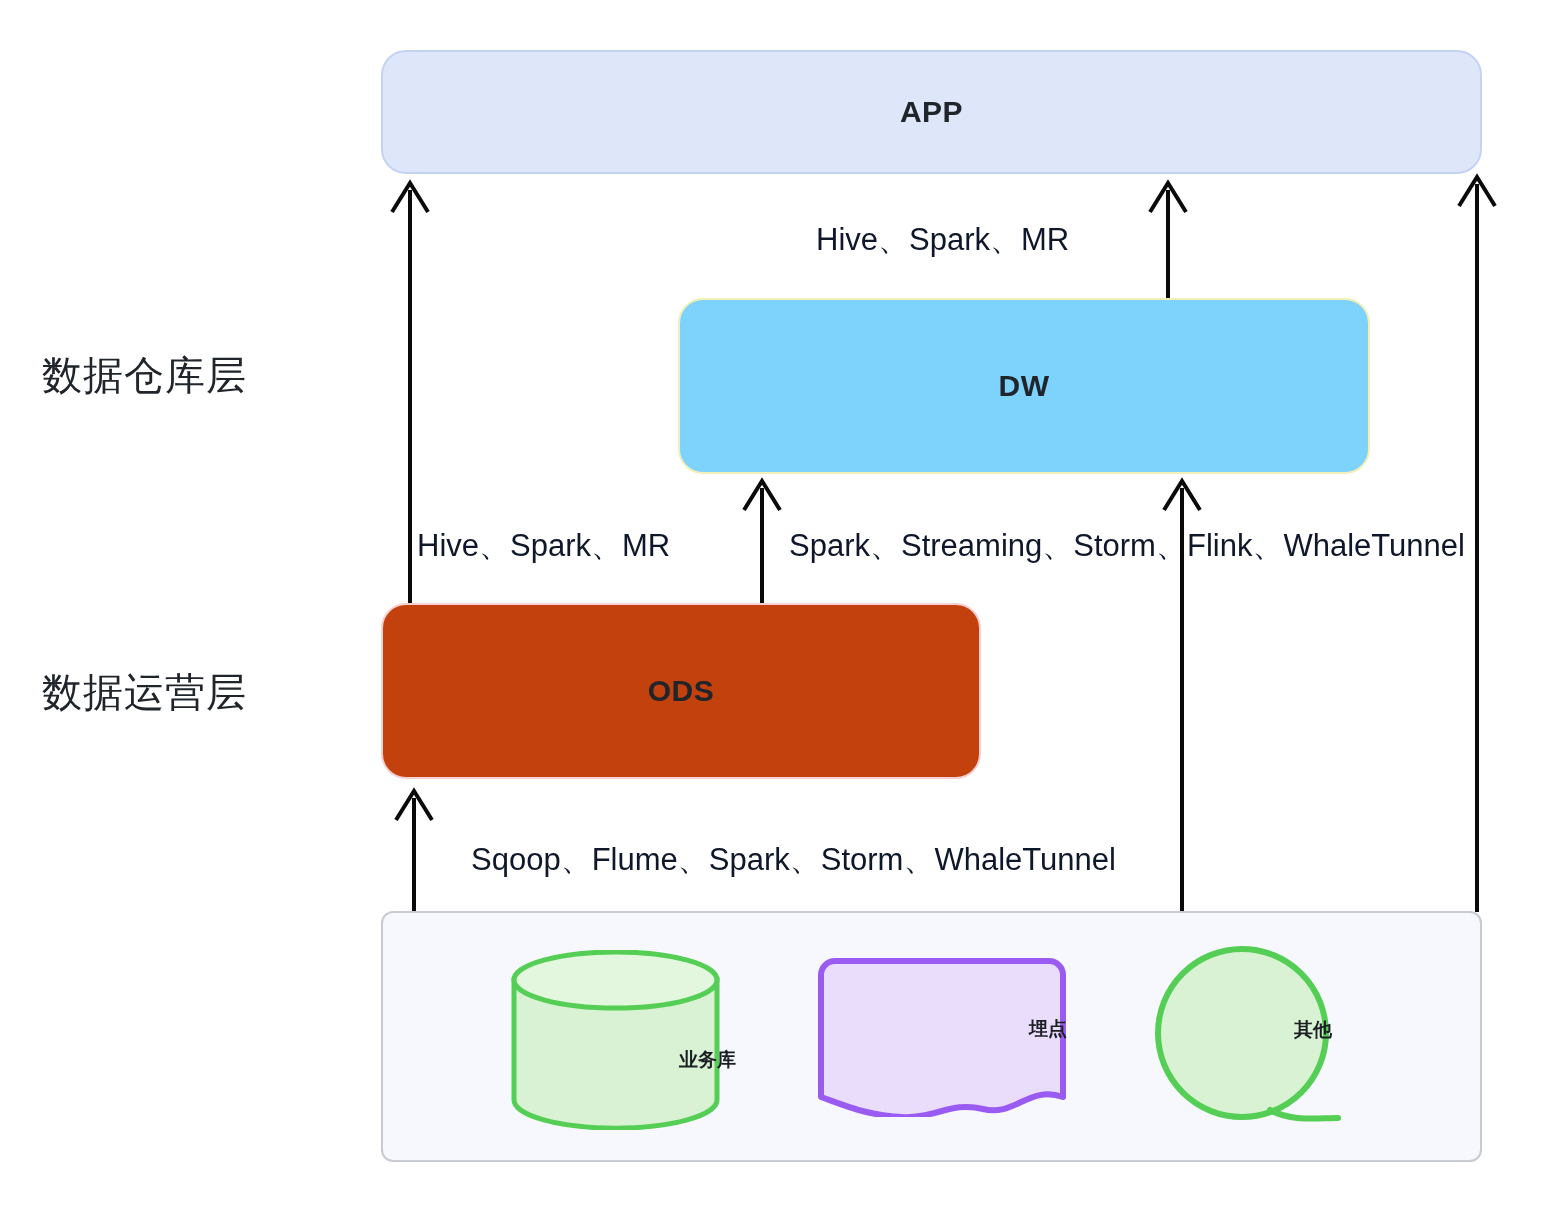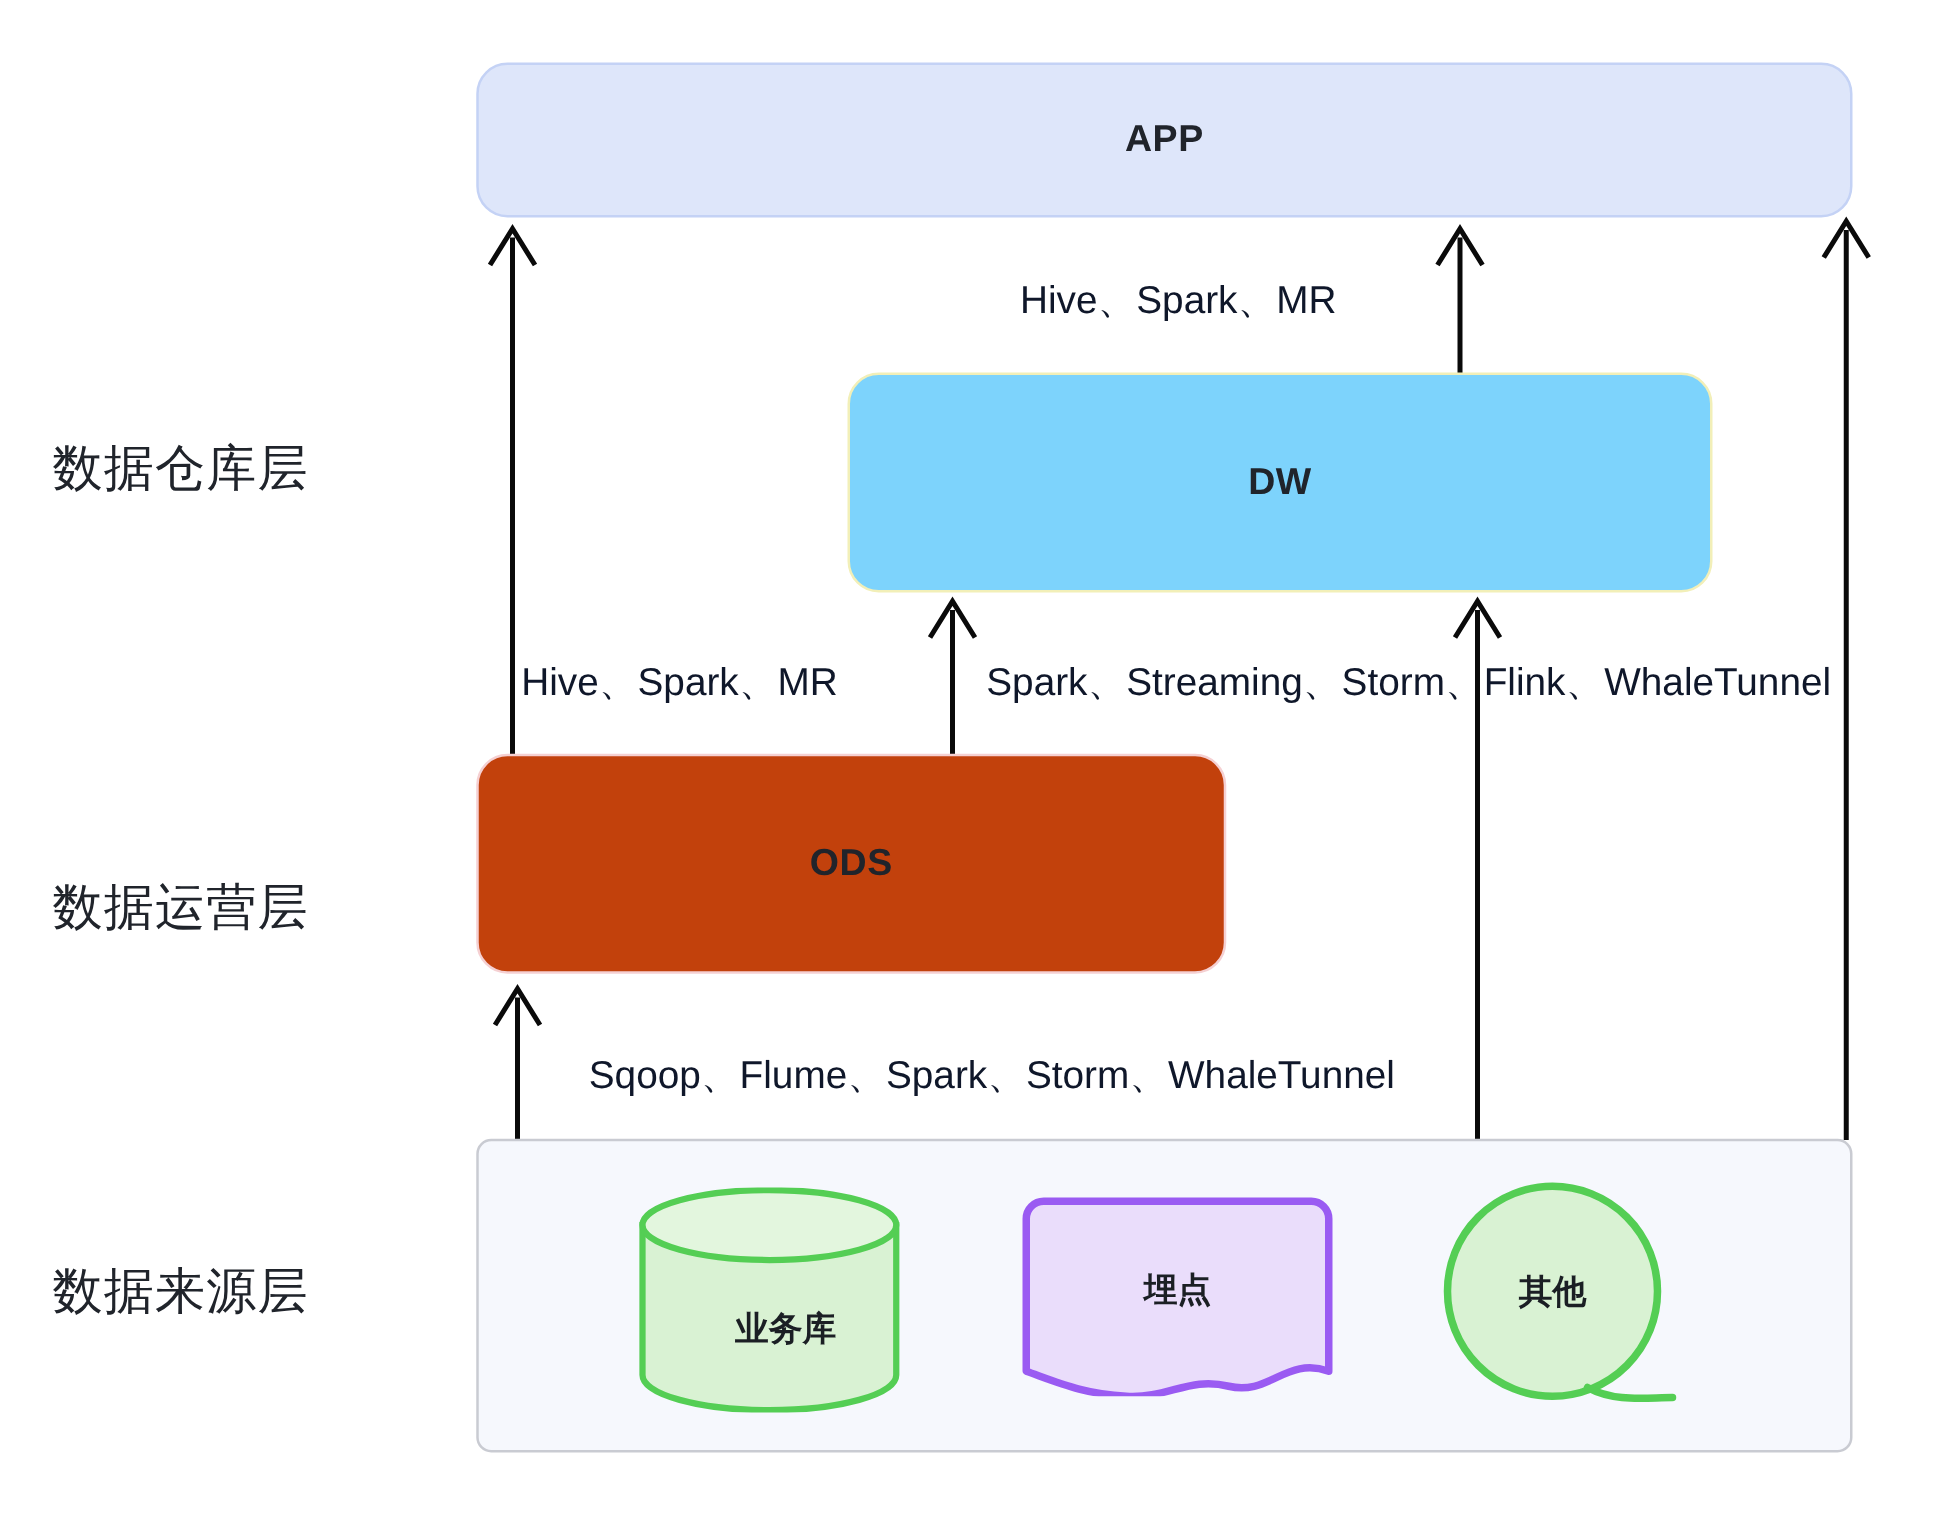--- a/index.html
+++ b/index.html
@@ -109,39 +109,38 @@
     background: transparent;
     line-height: 1;
   }
 
   
   .src-shape {
     position: absolute;
   }
   .src-text {
     position: absolute;
-    font-size: 27px;
+    font-size: 19px;
     font-weight: bold;
     color: #1b1f24;
     white-space: nowrap;
-    text-align: center;
+    text-align: right;
     line-height: 1;
   }
 </style>
 </head>
 <body>
 
 <div id="canvas">
 
 
   <div class="layer-caption" style="left:42px; top:355px;">数据仓库层</div>
 
-  <div class="layer-caption" style="left:42px; top:706px;">数据运营层</div>
-
-  <div class="layer-caption" style="left:42px; top:1013px;">数据来源层</div>
+  <div class="layer-caption" style="left:42px; top:672px;">数据运营层</div>
+
 
   <svg class="arrow-svg" style="left:388px; top:176px; width:44px; height:432px;" viewBox="0 0 44 432">
     <line class="arrow-line" x1="22" y1="432" x2="22" y2="14"></line>
     <polyline class="arrow-head" points="4,36 22,7 40,36"></polyline>
   </svg>
 
   <svg class="arrow-svg" style="left:392px; top:784px; width:44px; height:130px;" viewBox="0 0 44 130">
     <line class="arrow-line" x1="22" y1="130" x2="22" y2="14"></line>
     <polyline class="arrow-head" points="4,36 22,7 40,36"></polyline>
   </svg>

